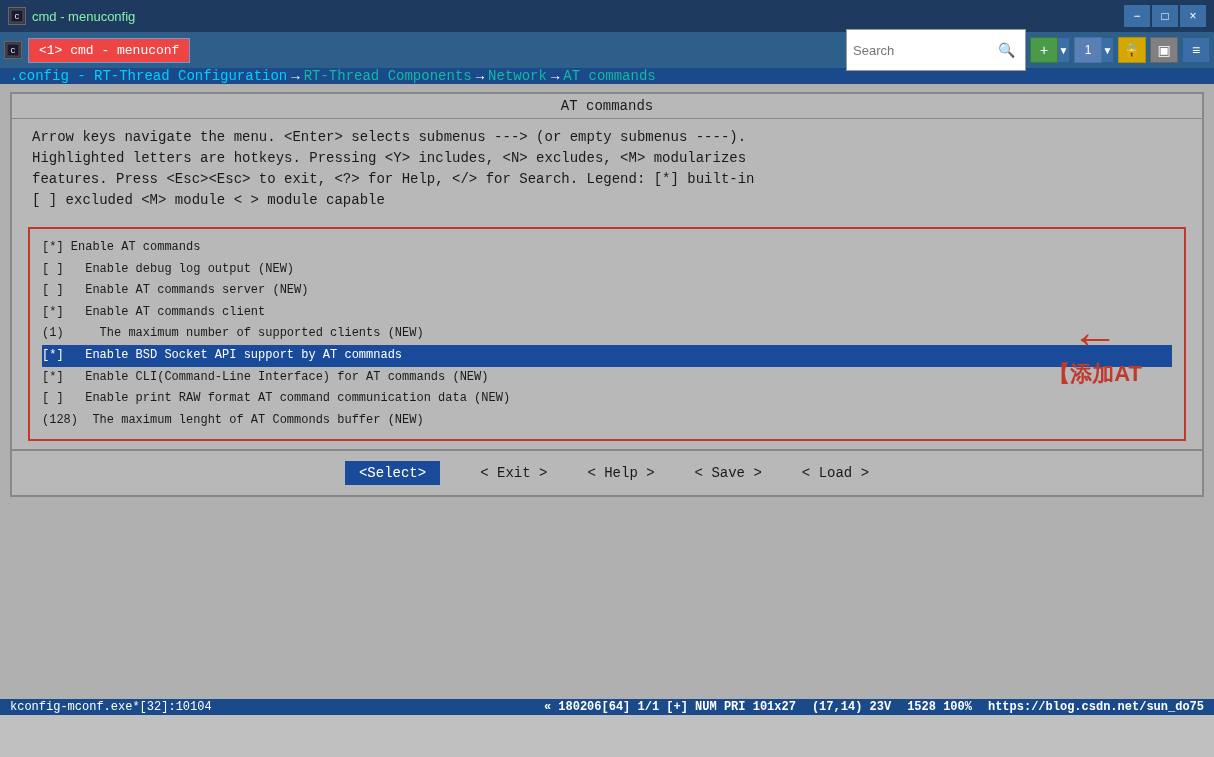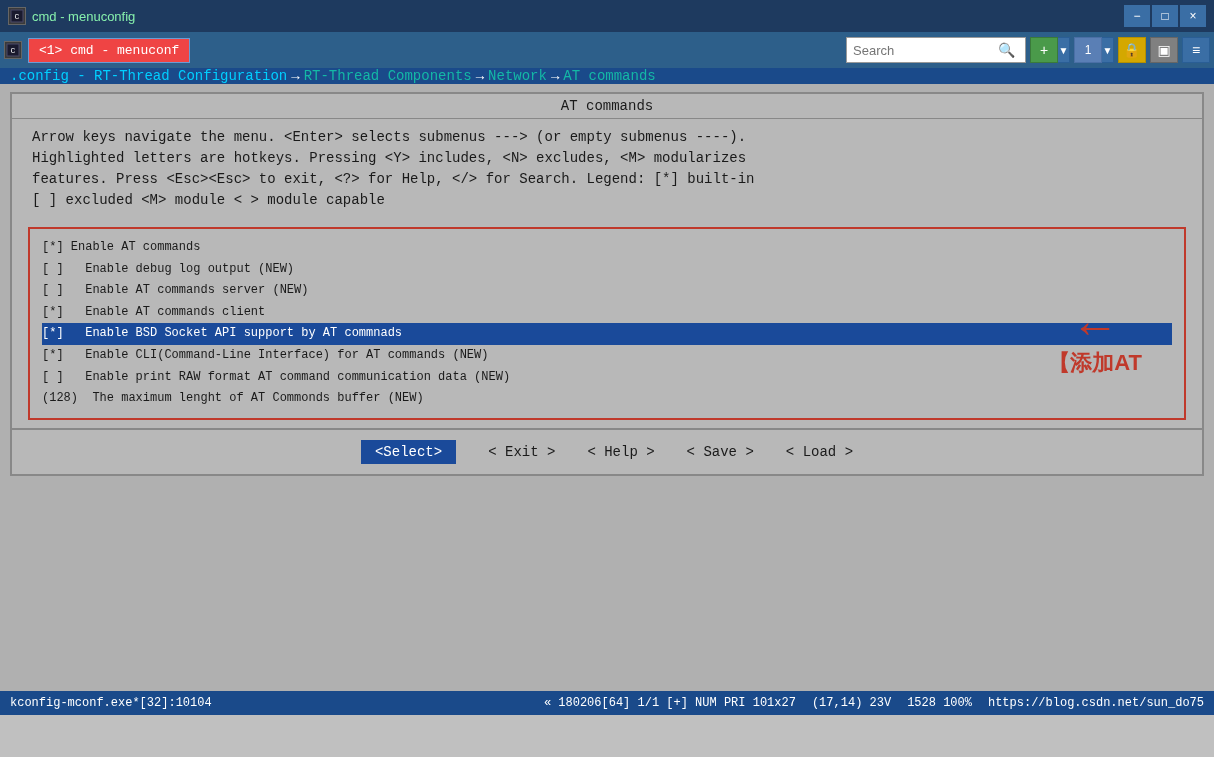--- a/index.html
+++ b/index.html
@@ -77,21 +77,21 @@
       border: 1px solid #6a9cd5;
     }
     .second-bar-right {
       display: flex;
       align-items: center;
       gap: 4px;
     }
     .search-box {
       background: white;
       border: 1px solid #999;
-      height: 26px;
+      height: 42px;
       display: flex;
       align-items: center;
       padding: 0 6px;
       gap: 4px;
       min-width: 180px;
     }
     .search-input {
       border: none;
       outline: none;
       font-size: 13px;
@@ -219,21 +219,21 @@
       width: 100%;
     }
 
     
     .bottom-bar {
       background: #b8b8b8;
       border-top: 2px solid #888;
       padding: 10px;
       display: flex;
       justify-content: center;
-      gap: 32px;
+      gap: 40px;
       align-items: center;
     }
     .bottom-btn {
       background: #1a4a9a;
       color: white;
       padding: 4px 14px;
       font-family: 'Courier New', monospace;
       font-size: 14px;
       border: none;
       cursor: pointer;
@@ -241,41 +241,42 @@
     .bottom-btn-text {
       font-family: 'Courier New', monospace;
       font-size: 14px;
       color: #1a1a1a;
       cursor: pointer;
     }
 
     
     .status-bar {
       background: #1a4a8a;
-      height: 24px;
+      height: 16px;
       display: flex;
       align-items: center;
       padding: 0 10px;
       justify-content: space-between;
       position: absolute;
       bottom: 0;
       left: 0;
       right: 0;
     }
     .status-left {
       color: white;
       font-family: 'Courier New', monospace;
       font-size: 12px;
     }
     .status-right {
       color: white;
       font-family: 'Courier New', monospace;
       font-size: 12px;
       display: flex;
       gap: 16px;
+      font-weight: bold;
     }
 
     
     .annotation {
       position: absolute;
       right: 60px;
       top: 50%;
       transform: translateY(-30%);
       display: flex;
       flex-direction: column;
@@ -374,20 +375,21 @@
         <div>features.  Press &lt;Esc&gt;&lt;Esc&gt; to exit, &lt;?&gt; for Help, &lt;/&gt; for Search.  Legend: [*] built-in</div>
         <div>[ ] excluded  &lt;M&gt; module  &lt; &gt; module capable</div>
       </div>
 
       <div style="position:relative;">
         <div class="at-menu-area" id="menu-area">
             <div class="menu-item">[*] Enable AT commands</div>
             <div class="menu-item">[ ]   Enable debug log output (NEW)</div>
             <div class="menu-item">[ ]   Enable AT commands server (NEW)</div>
             <div class="menu-item">[*]   Enable AT commands client</div>
+            <div class="menu-item">(1)     The maximum number of supported clients (NEW)</div>
             <div class="menu-item menu-item-selected" style="background: rgb(26, 74, 154); color: white; display: block;">[*]   Enable BSD Socket API support by AT commnads</div>
             <div class="menu-item">[*]   Enable CLI(Command-Line Interface) for AT commands (NEW)</div>
             <div class="menu-item">[ ]   Enable print RAW format AT command communication data (NEW)</div>
             <div class="menu-item">(128)  The maximum lenght of AT Commonds buffer (NEW)</div>
           </div>
 
         <div class="annotation">
           <div class="annotation-arrow">←</div>
           <div class="annotation-text">【添加AT</div>
         </div>

